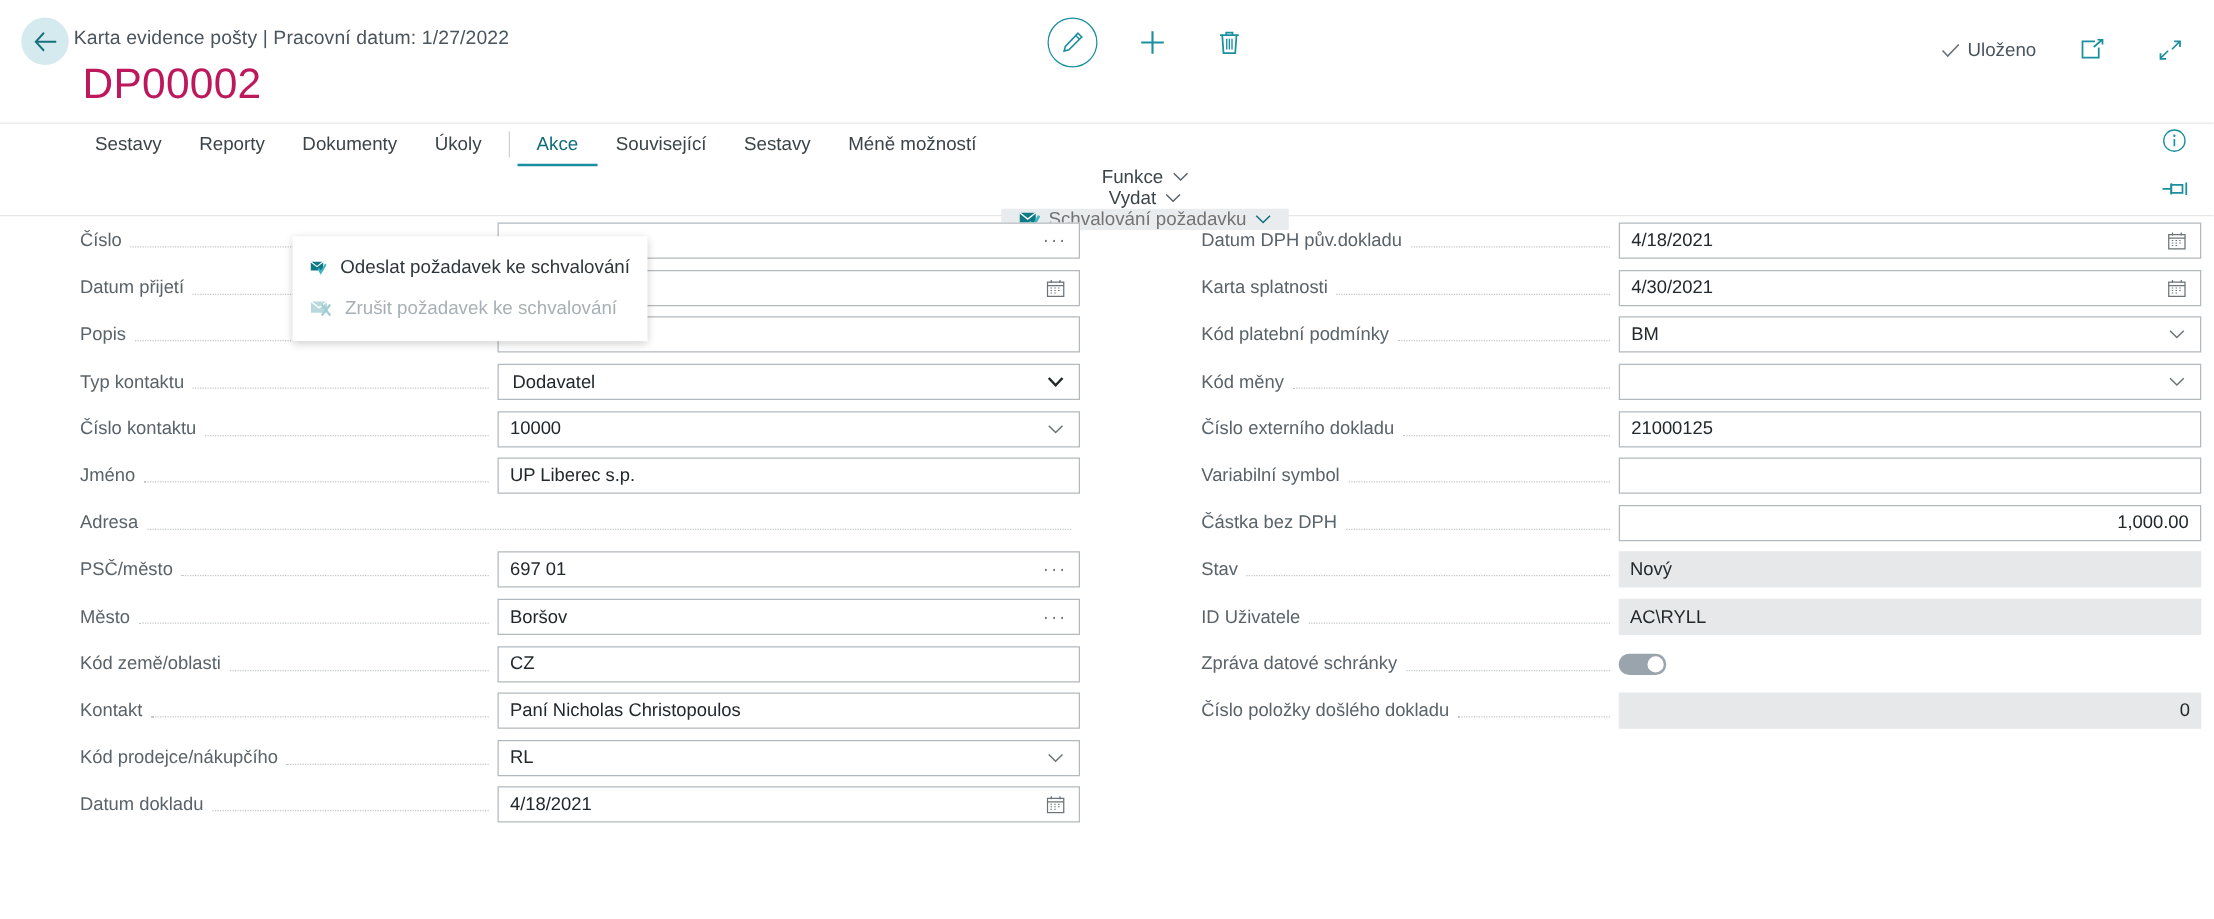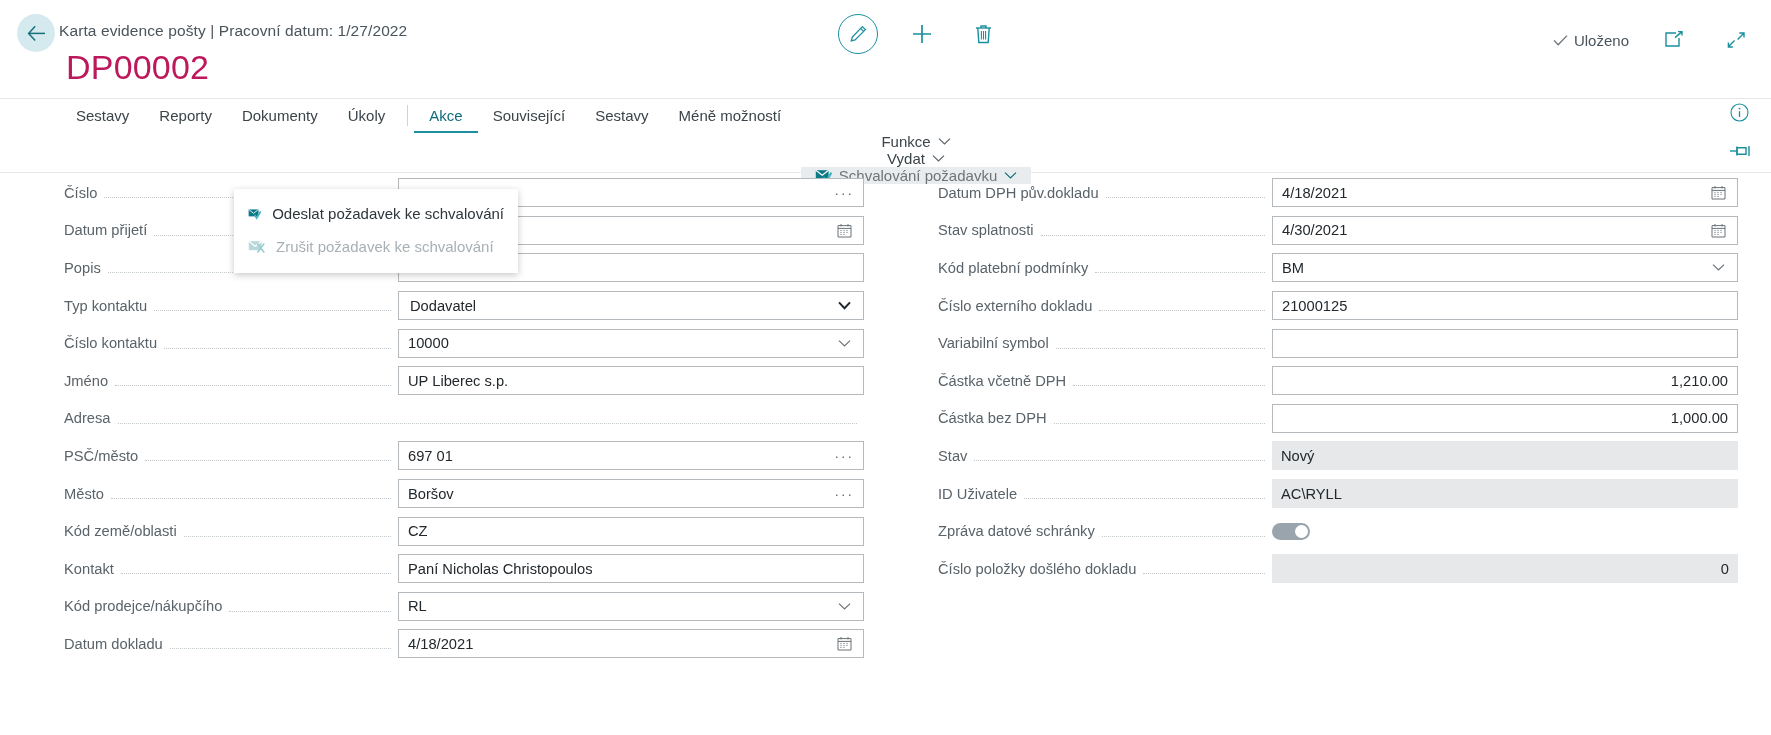--- a/index.html
+++ b/index.html
@@ -190,21 +190,21 @@
     position: absolute;
     left: 0; top: 174px;
     right: 0; bottom: 0;
   }
   .col {
     position: absolute;
     top: 0;
     width: 800px;
   }
   .col-left { left: 64px; }
-  .col-right { left: 938px; }
+  .col-right { left: 961px; }
 
   .row {
     display: flex;
     align-items: center;
     height: 37.6px;
   }
   .lbl {
     font-size: 14.7px;
     color: #5a6369;
     white-space: nowrap;
@@ -524,21 +524,21 @@
             <svg width="15" height="15" viewBox="0 0 15 15">
               <path d="M1 2.6 H14 V14 H1 Z" fill="none" stroke="#6b7378" stroke-width="1"></path>
               <path d="M1 5.4 H14" stroke="#6b7378" stroke-width="1"></path>
               <path d="M3.4 7.4 H4.6 M6.4 7.4 H7.6 M9.4 7.4 H10.6 M3.4 9.4 H4.6 M6.4 9.4 H7.6 M9.4 9.4 H10.6 M3.4 11.4 H4.6 M6.4 11.4 H7.6" stroke="#6b7378" stroke-width="0.9"></path>
               <path d="M4 1 V3.4 M11 1 V3.4" stroke="#6b7378" stroke-width="1"></path>
             </svg>
           </span>
         </div>
       </div>
       <div class="row">
-        <div class="lbl">Stav splatnosti</div>
+        <div class="lbl">Karta splatnosti</div>
         <div class="dots"></div>
         <div class="fieldbox">
           <span class="val">4/30/2021</span>
           <span class="adorn">
             <svg width="15" height="15" viewBox="0 0 15 15">
               <path d="M1 2.6 H14 V14 H1 Z" fill="none" stroke="#6b7378" stroke-width="1"></path>
               <path d="M1 5.4 H14" stroke="#6b7378" stroke-width="1"></path>
               <path d="M3.4 7.4 H4.6 M6.4 7.4 H7.6 M9.4 7.4 H10.6 M3.4 9.4 H4.6 M6.4 9.4 H7.6 M9.4 9.4 H10.6 M3.4 11.4 H4.6 M6.4 11.4 H7.6" stroke="#6b7378" stroke-width="0.9"></path>
               <path d="M4 1 V3.4 M11 1 V3.4" stroke="#6b7378" stroke-width="1"></path>
             </svg>
@@ -551,38 +551,43 @@
         <div class="fieldbox">
           <span class="val">BM</span>
           <span class="adorn">
             <svg width="13" height="9" viewBox="0 0 13 9">
               <path d="M1 1.6 L6.5 7 L12 1.6" fill="none" stroke="#6b7378" stroke-width="1.2"></path>
             </svg>
           </span>
         </div>
       </div>
       <div class="row">
+        <div class="lbl">Kód měny</div>
+        <div class="dots"></div>
+        <div class="fieldbox">
+          <span class="val"></span>
+          <span class="adorn">
+            <svg width="13" height="9" viewBox="0 0 13 9">
+              <path d="M1 1.6 L6.5 7 L12 1.6" fill="none" stroke="#6b7378" stroke-width="1.2"></path>
+            </svg>
+          </span>
+        </div>
+      </div>
+      <div class="row">
         <div class="lbl">Číslo externího dokladu</div>
         <div class="dots"></div>
         <div class="fieldbox">
           <span class="val">21000125</span>
         </div>
       </div>
       <div class="row">
         <div class="lbl">Variabilní symbol</div>
         <div class="dots"></div>
         <div class="fieldbox">
           <span class="val"></span>
-        </div>
-      </div>
-      <div class="row">
-        <div class="lbl">Částka včetně DPH</div>
-        <div class="dots"></div>
-        <div class="fieldbox num">
-          <span class="val">1,210.00</span>
         </div>
       </div>
       <div class="row">
         <div class="lbl">Částka bez DPH</div>
         <div class="dots"></div>
         <div class="fieldbox num">
           <span class="val">1,000.00</span>
         </div>
       </div>
       <div class="row">

